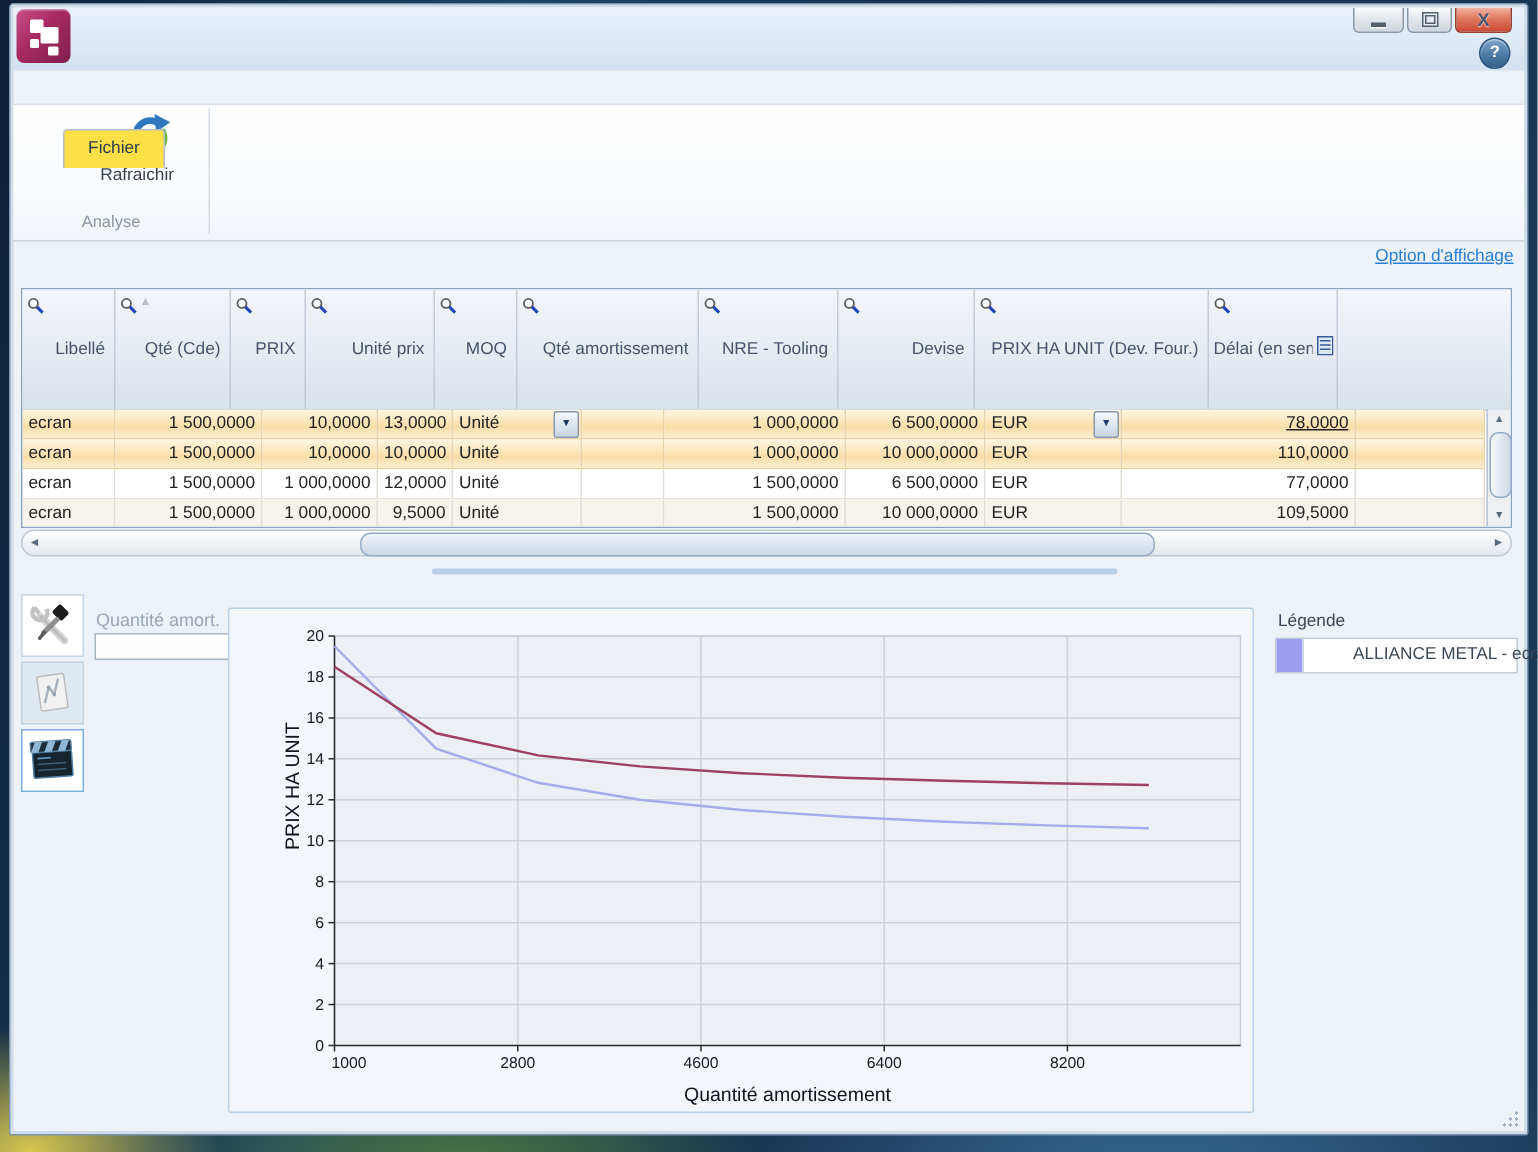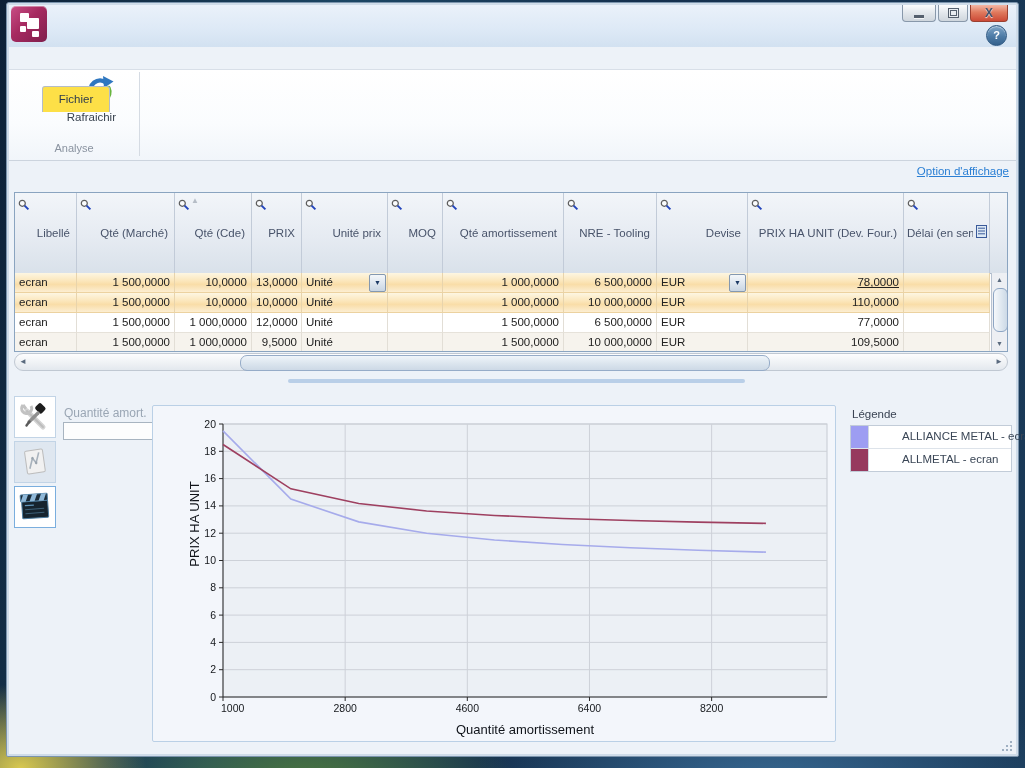--- a/index.html
+++ b/index.html
@@ -153,27 +153,20 @@
 
     <div id="grid">
       <div id="grid-header">
           <div class="hcell" style="width: 62px;">
             <span class="mag"><svg width="12" height="12" viewBox="0 0 12 12">
                 <circle cx="4.3" cy="4.3" r="3" fill="rgba(255,255,255,.7)" stroke="#5c5c5c" stroke-width="1.2"></circle>
                 <line x1="6.6" y1="6.6" x2="10.4" y2="10.4" stroke="#2244bb" stroke-width="2"></line>
               </svg></span>
             <div class="hlabel">Libellé</div>
           </div>
-          <div class="hcell" style="width: 98px;">
-            <span class="mag"><svg width="12" height="12" viewBox="0 0 12 12">
-                <circle cx="4.3" cy="4.3" r="3" fill="rgba(255,255,255,.7)" stroke="#5c5c5c" stroke-width="1.2"></circle>
-                <line x1="6.6" y1="6.6" x2="10.4" y2="10.4" stroke="#2244bb" stroke-width="2"></line>
-              </svg></span>
-            <div class="hlabel">Qté (Marché)</div>
-          </div>
           <div class="hcell" style="width: 77px;">
             <span class="mag"><svg width="12" height="12" viewBox="0 0 12 12">
                 <circle cx="4.3" cy="4.3" r="3" fill="rgba(255,255,255,.7)" stroke="#5c5c5c" stroke-width="1.2"></circle>
                 <line x1="6.6" y1="6.6" x2="10.4" y2="10.4" stroke="#2244bb" stroke-width="2"></line>
               </svg></span>
             <span class="sort">▲</span>
             <div class="hlabel">Qté (Cde)</div>
           </div>
           <div class="hcell" style="width: 50px;">
             <span class="mag"><svg width="12" height="12" viewBox="0 0 12 12">
@@ -402,21 +395,17 @@
           <text x="0" y="0" transform="translate(46,118) rotate(-90)" text-anchor="middle" font-size="13" fill="#10141a" font-family="Liberation Sans, sans-serif">PRIX HA UNIT</text>
         </svg>
     </div>
 
     <div id="legend-title">Légende</div>
     <div id="legend-box">
         <div class="lrow">
           <div class="lswatch" style="background: rgb(157, 157, 242);"></div>
           <div class="llabel">ALLIANCE METAL - ecran</div>
         </div>
-        <div class="lrow">
-          <div class="lswatch" style="background: rgb(150, 57, 94);"></div>
-          <div class="llabel">ALLMETAL - ecran</div>
-        </div>
       </div>
 
     <div id="resize-grip"></div>
   </div>
 </div>
 
 </body></html>

